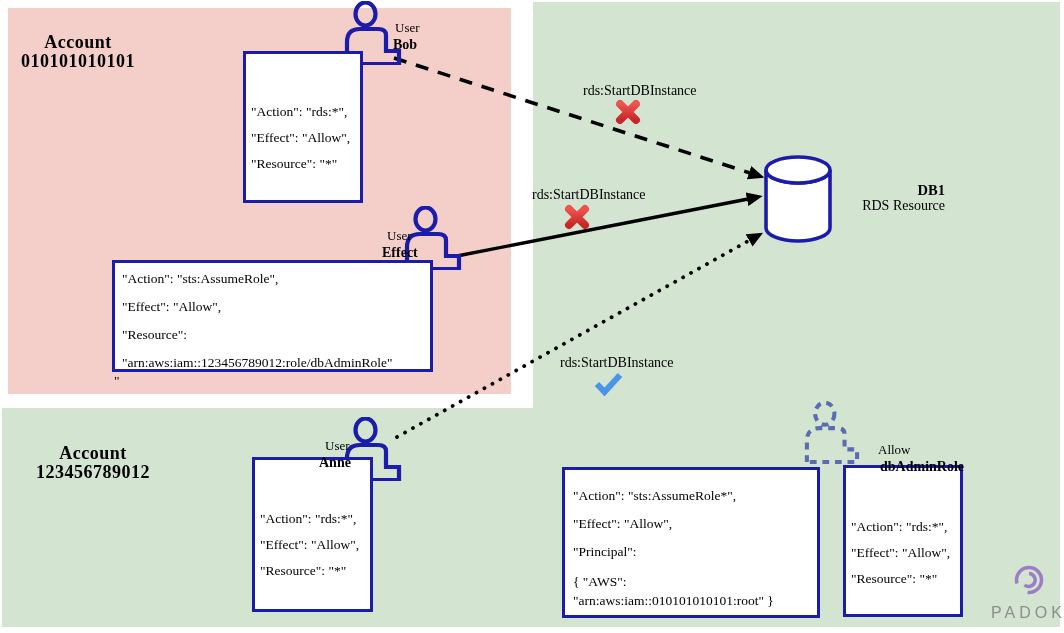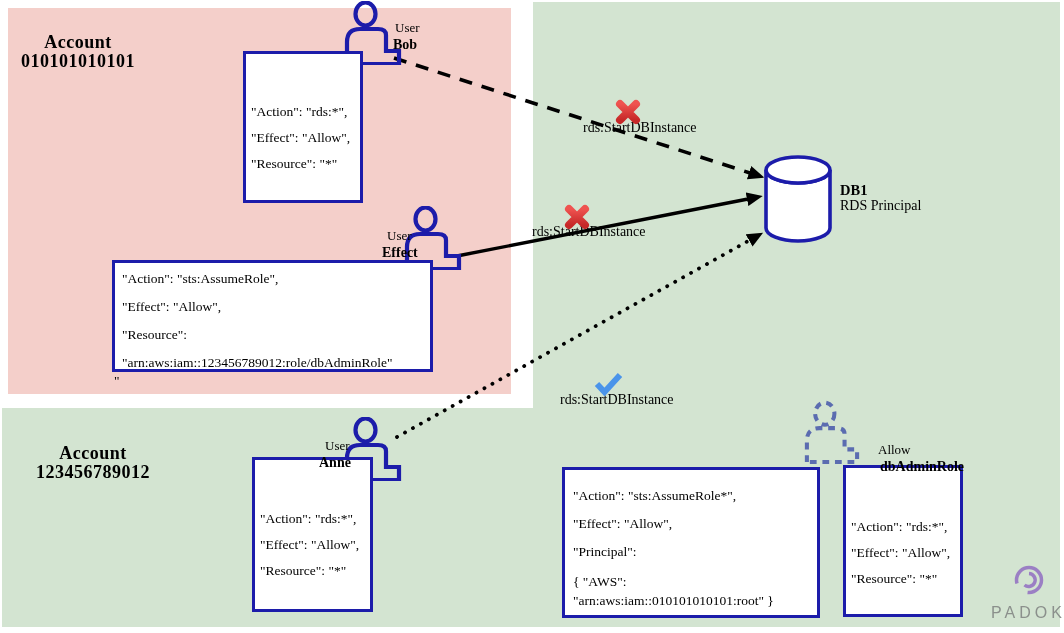--- a/index.html
+++ b/index.html
@@ -12,26 +12,26 @@
   .bg-green-top{left:533px;top:2px;width:527px;height:406px;background:#d3e4d1;}
   .bg-green-bottom{left:2px;top:408px;width:1058px;height:219px;background:#d3e4d1;}
   .acct{position:absolute;z-index:7;text-align:center;font-weight:bold;font-size:18px;line-height:19px;letter-spacing:.5px;}
   .name{position:absolute;z-index:7;font-weight:bold;font-size:14px;line-height:14px;margin-top:32px;}
   .sub{position:absolute;z-index:7;font-size:13px;line-height:13px;}
   .pbox{
     position:absolute;z-index:6;background:#ffffff;border:3px solid #1c1caa;
     box-sizing:border-box;font-size:13.5px;white-space:nowrap;
   }
   .pline{line-height:26px;}
-  .alabel{position:absolute;z-index:7;font-size:14px;line-height:14px;margin-top:37px;}
+  .alabel{position:absolute;z-index:7;font-size:14px;line-height:14px;}
   .icon{position:absolute;z-index:4;}
   .mark{position:absolute;z-index:7;}
   svg{display:block;}
   #arrow-layer{position:absolute;left:0;top:0;z-index:3;}
-  .dbtext{position:absolute;z-index:7;text-align:left;font-family:Liberation Serif, serif;}
+  .dbtext{position:absolute;z-index:7;text-align:right;font-family:Liberation Serif, serif;}
   .logo-text{
     position:absolute;z-index:7;font-family:"Liberation Sans","DejaVu Sans",sans-serif;
     font-size:16px;letter-spacing:4px;color:#8b908c;
   }
 </style>
 </head>
 <body>
 
 <div id="canvas">
 
@@ -85,21 +85,21 @@
   <div class="sub" style="left:325px;top:439px;">User</div>
   <div class="name" style="left:846px;top:428px;padding-left:34px;">dbAdminRole</div>
   <div class="sub" style="left:878px;top:443px;">Allow</div>
 
   <svg class="icon" style="left:762px;top:154px;z-index:5;" width="72" height="92" viewBox="0 0 72 92">
     <path d="M4,16 L4,74 A32,13 0 0 0 68,74 L68,16 A32,13 0 0 1 4,16 Z" fill="#ffffff" stroke="#1c1caa" stroke-width="3.6"></path>
     <ellipse cx="36" cy="16" rx="32" ry="13" fill="#ffffff" stroke="#1c1caa" stroke-width="3.6"></ellipse>
   </svg>
   <div class="dbtext" style="left:840px;top:183px;width:105px;">
     <div style="font-weight:bold;font-size:14.5px;line-height:15px;">DB1</div>
-    <div style="font-size:14px;line-height:15px;">RDS Principal</div>
+    <div style="font-size:14px;line-height:15px;">RDS Resource</div>
   </div>
 
   <div class="alabel" style="left:583px;top:84px;">rds:StartDBInstance</div>
   <div class="alabel" style="left:532px;top:188px;">rds:StartDBInstance</div>
   <div class="alabel" style="left:560px;top:356px;">rds:StartDBInstance</div>
 
   <svg class="mark" style="left:615px;top:99px;" width="26" height="26" viewBox="0 0 26 26">
     <defs>
         <linearGradient id="xg1" x1="0" y1="0" x2="0" y2="1">
       <stop offset="0" stop-color="#ef5350"></stop>

